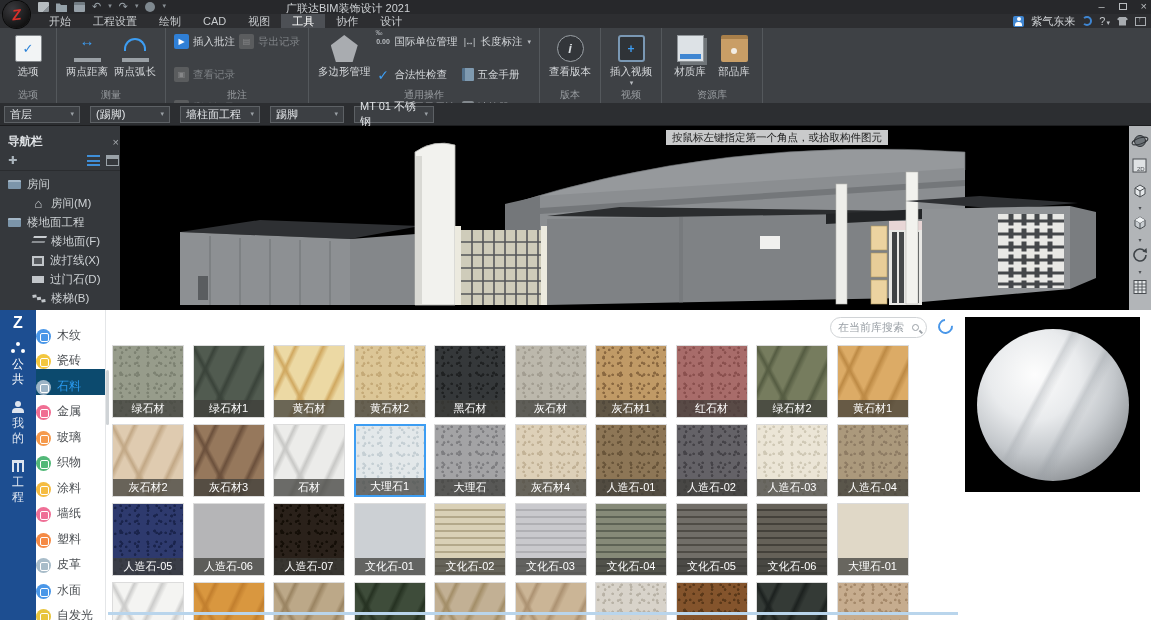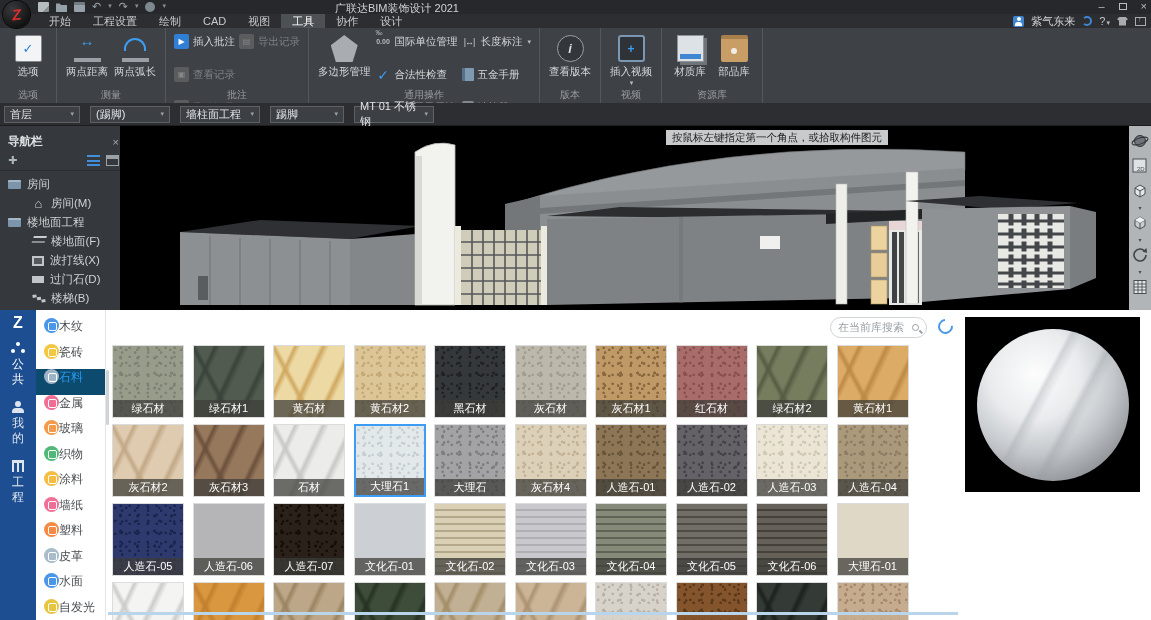--- a/index.html
+++ b/index.html
@@ -10,21 +10,21 @@
 #logo{position:absolute;left:3px;top:1px;width:27px;height:27px;border-radius:50%;background:radial-gradient(circle at 35% 30%,#3a3a3e,#111 75%);z-index:30;display:flex;align-items:center;justify-content:center;box-shadow:0 0 0 1px #0a0a0a}
 #logo span{color:#d8302a;font-weight:bold;font-size:15px;font-style:italic;transform:rotate(-8deg)}
 #quickbar{position:absolute;left:38px;top:1px;height:12px;display:flex;align-items:center;gap:7px}
 .qi{width:11px;height:10px;position:relative;opacity:.85}
 .qi-new{background:linear-gradient(135deg,#cfd6da 70%,#9aa2a8 70%);border-radius:1px}
 .qi-open{background:#a9b6bf;clip-path:polygon(0 15%,35% 15%,45% 30%,100% 30%,100% 100%,0 100%)}
 .qi-save{background:#aab6be;border-radius:1px;border-top:3px solid #7f8a92}
 .qi-undo,.qi-redo{color:#aeb8bf;font-size:11px;line-height:9px;width:auto}
 .qi-profile{width:10px;height:10px;border-radius:50%;background:#8e99a1}
 .qi-caret{color:#9aa2a8;font-size:7px;width:auto}
-#title{position:absolute;left:259px;top:1px;width:200px;color:#cfd2d5;font-size:11px;text-align:right}
+#title{position:absolute;left:248px;top:1px;width:200px;color:#cfd2d5;font-size:11px;text-align:center}
 #wincontrols{position:absolute;right:4px;top:0;display:flex;gap:14px;align-items:center;height:13px}
 .wc{color:#b9bcbf;font-size:11px;line-height:11px;cursor:default}
 .wc-restore{width:8px;height:7px;border:1px solid #b9bcbf;position:relative;background:#27282b}
 .wc-restore:before{content:"";position:absolute;left:2px;top:-3px;width:8px;height:7px;border:1px solid #b9bcbf;z-index:-1}
 
 #tabrow{position:absolute;left:0;top:14px;width:1151px;height:14px;background:#2d2e31;display:flex;align-items:stretch;padding-left:38px}
 .tab{padding:0 11px;display:flex;align-items:center;color:#c8cbce;font-size:11px;cursor:default}
 .tab.active{background:#4d5055;color:#fff}
 #tabright{position:absolute;right:5px;top:14px;height:14px;display:flex;align-items:center;gap:7px}
 #avatar{width:11px;height:11px;background:#3f86d2;border-radius:2px;position:relative}
@@ -114,21 +114,21 @@
 #zbrand{color:#fff;font-weight:bold;font-size:16px;margin:4px 0 10px}
 .libtab{display:flex;flex-direction:column;align-items:center;color:#fff;font-size:12px;width:22px;text-align:center;line-height:15px;margin-bottom:14px;cursor:default;word-break:break-all}
 .libtab .lt-ic{margin-bottom:3px}
 .lt-share{width:14px;height:12px;position:relative}
 .lt-share:before{content:"";position:absolute;left:5px;top:0;width:4px;height:4px;border-radius:50%;background:#fff;box-shadow:-5px 7px 0 #fff,5px 7px 0 #fff}
 .lt-person{width:12px;height:12px;position:relative}
 .lt-person:before{content:"";position:absolute;left:3px;top:0;width:6px;height:6px;border-radius:50%;background:#fff}
 .lt-person:after{content:"";position:absolute;left:0;top:7px;width:12px;height:5px;border-radius:4px 4px 0 0;background:#fff}
 .lt-building{width:12px;height:12px;background:repeating-linear-gradient(90deg,#fff 0 2px,transparent 2px 5px);border-top:3px solid #fff}
 #catcol{position:absolute;left:36px;top:0;width:70px;height:310px;background:#fff;border-right:1px solid #e4e6e8;padding-top:8px}
-.cat{display:flex;align-items:flex-start;height:25.5px;padding-left:8px;font-size:12px;color:#4a4e52;cursor:default}
+.cat{display:flex;align-items:flex-end;gap:6px;height:25.5px;font-size:12px;color:#4a4e52;cursor:default}
 .cat.active{background:#0c4a6e;color:#2a9af0}
 .cat-ic{width:15px;height:15px;border-radius:50%;position:relative;flex:0 0 auto}
 .cat-ic:after{content:"";position:absolute;left:4px;top:4px;width:7px;height:7px;border:1.5px solid #fff;border-radius:2px}
 #catscroll{position:absolute;left:106px;top:60px;width:3px;height:55px;background:#cfd3d6;border-radius:2px}
 #searchbox{position:absolute;left:830px;top:7px;width:97px;height:21px;border:1px solid #d0d3d6;border-radius:11px;display:flex;align-items:center;padding:0 7px;gap:5px}
 #searchbox .ph{color:#9aa0a6;font-size:11px;flex:1;white-space:nowrap}
 .mag{width:7px;height:7px;border:1.5px solid #9aa0a6;border-radius:50%;position:relative;flex:0 0 auto}
 .mag:after{content:"";position:absolute;left:6px;top:6px;width:4px;height:1.5px;background:#9aa0a6;transform:rotate(45deg)}
 #refreshbtn{position:absolute;left:938px;top:9px;width:15px;height:15px;border:2px solid #4a97e8;border-radius:50%;border-top-color:transparent;transform:rotate(40deg)}
 #matgrid{position:absolute;left:112px;top:35px;width:810px;height:275px;display:flex;flex-wrap:wrap;gap:6px 8.5px;overflow:hidden}

